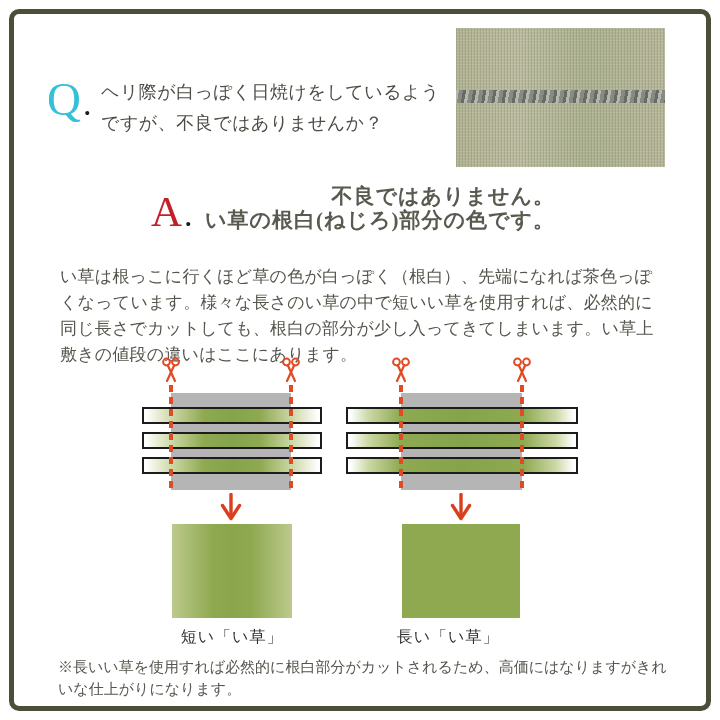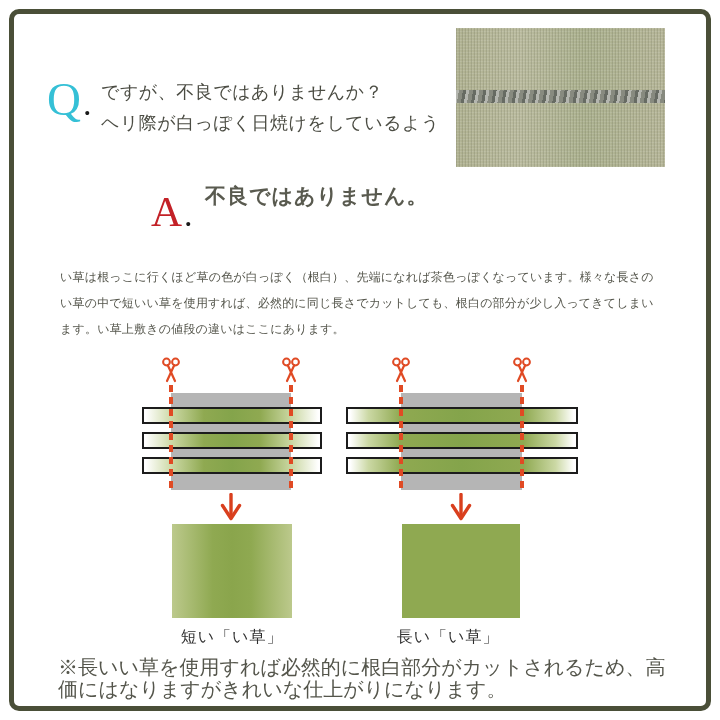--- a/index.html
+++ b/index.html
@@ -32,23 +32,23 @@
   .marker .dot{font-size:34px;color:#1a1a1a;margin-left:2px;}
   .q-marker{left:47px;top:76px;}
   .q-marker .letter{color:var(--c-q,#35c0d6);}
   .a-marker{left:151px;top:190px;}
   .a-marker .letter{font-size:43px;color:var(--c-a,#c32127);}
   .q-text{position:absolute;left:101px;top:77px;font-size:18px;line-height:31px;
     color:#4b4c43;letter-spacing:0.5px;}
   .a-text{position:absolute;left:205px;top:184px;font-size:21px;font-weight:bold;
     line-height:24px;color:#595a4f;letter-spacing:1px;text-align:right;}
   
-  .paragraph{position:absolute;left:60px;top:264px;width:604px;font-size:12px;
+  .paragraph{position:absolute;left:60px;top:264px;width:604px;font-size:17px;
     line-height:26px;color:var(--c-text,#54554b);letter-spacing:0.2px;}
-  .note{position:absolute;left:58px;top:656px;width:616px;font-size:20px;
+  .note{position:absolute;left:58px;top:656px;width:616px;font-size:15px;
     line-height:22px;color:var(--c-text,#54554b);}
   
   .group{position:absolute;top:355px;height:143px;}
   #group-left{left:142px;width:180px;}
   #group-right{left:346px;width:232px;}
   .gray-rect{position:absolute;top:38px;height:97px;background:var(--c-gray,#b5b5b5);z-index:1;}
   #group-left .gray-rect{left:29px;width:120px;}
   #group-right .gray-rect{left:55px;width:121px;}
   .strip{position:absolute;left:0;right:0;height:13px;border:2px solid #1c1c1c;z-index:2;}
   .strip.s1{top:52px}.strip.s2{top:77px}.strip.s3{top:102px}
@@ -79,30 +79,31 @@
 
 <div class="photo">
   <div class="photo-seam"></div>
 </div>
 
 <div class="marker q-marker">
   <span class="letter">Q</span>
   <span class="dot">.</span>
 </div>
 <div class="q-text">
+  <div>ヘリ際が白っぽく日焼けをしているよう</div>
   <div>ですが、不良ではありませんか？</div>
-  <div>ヘリ際が白っぽく日焼けをしているよう</div>
 </div>
 
 <div class="marker a-marker">
   <span class="letter">A</span>
   <span class="dot">.</span>
 </div>
 <div class="a-text">
   <div>不良ではありません。</div>
+  <div>い草の根白(ねじろ)部分の色です。</div>
 </div>
 
 <div class="paragraph">い草は根っこに行くほど草の色が白っぽく（根白）、先端になれば茶色っぽくなっています。様々な長さのい草の中で短いい草を使用すれば、必然的に同じ長さでカットしても、根白の部分が少し入ってきてしまいます。い草上敷きの値段の違いはここにあります。</div>
 
 <div class="group" id="group-left">
   <div class="gray-rect"></div>
   <div class="strip s1"></div>
   <div class="strip s2"></div>
   <div class="strip s3"></div>
   <div class="cut-line l"></div>

